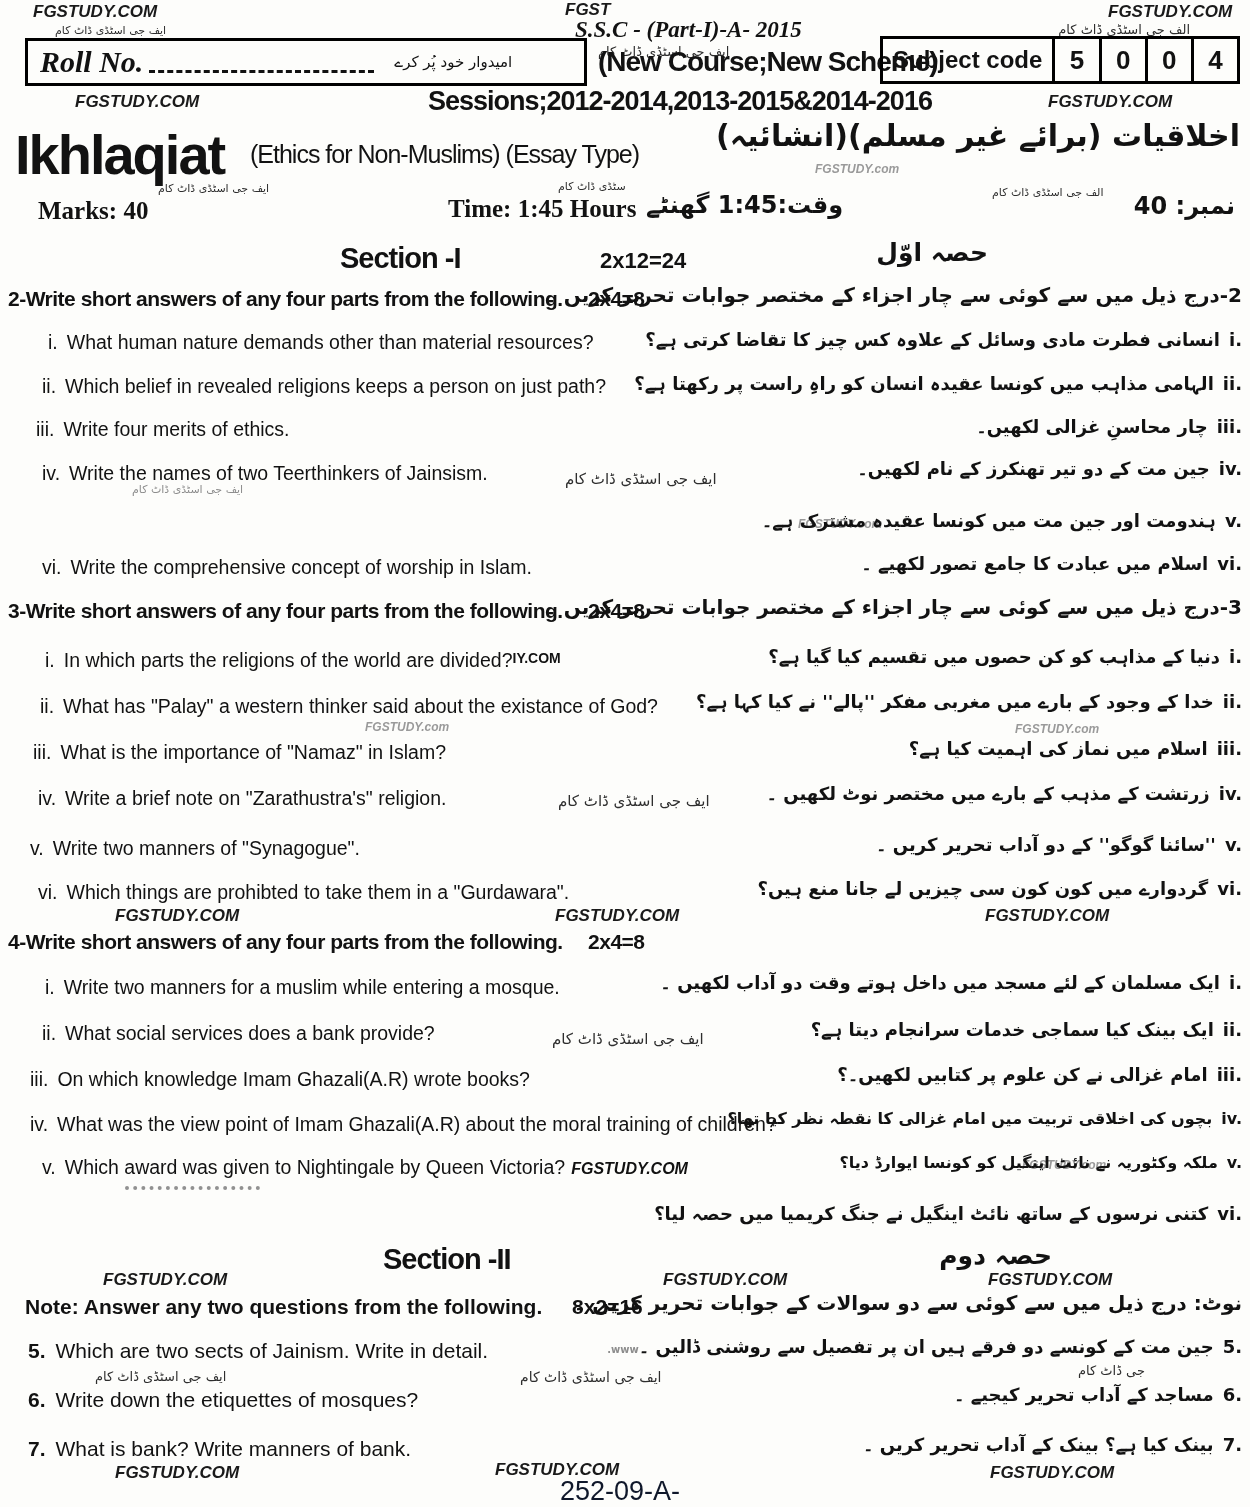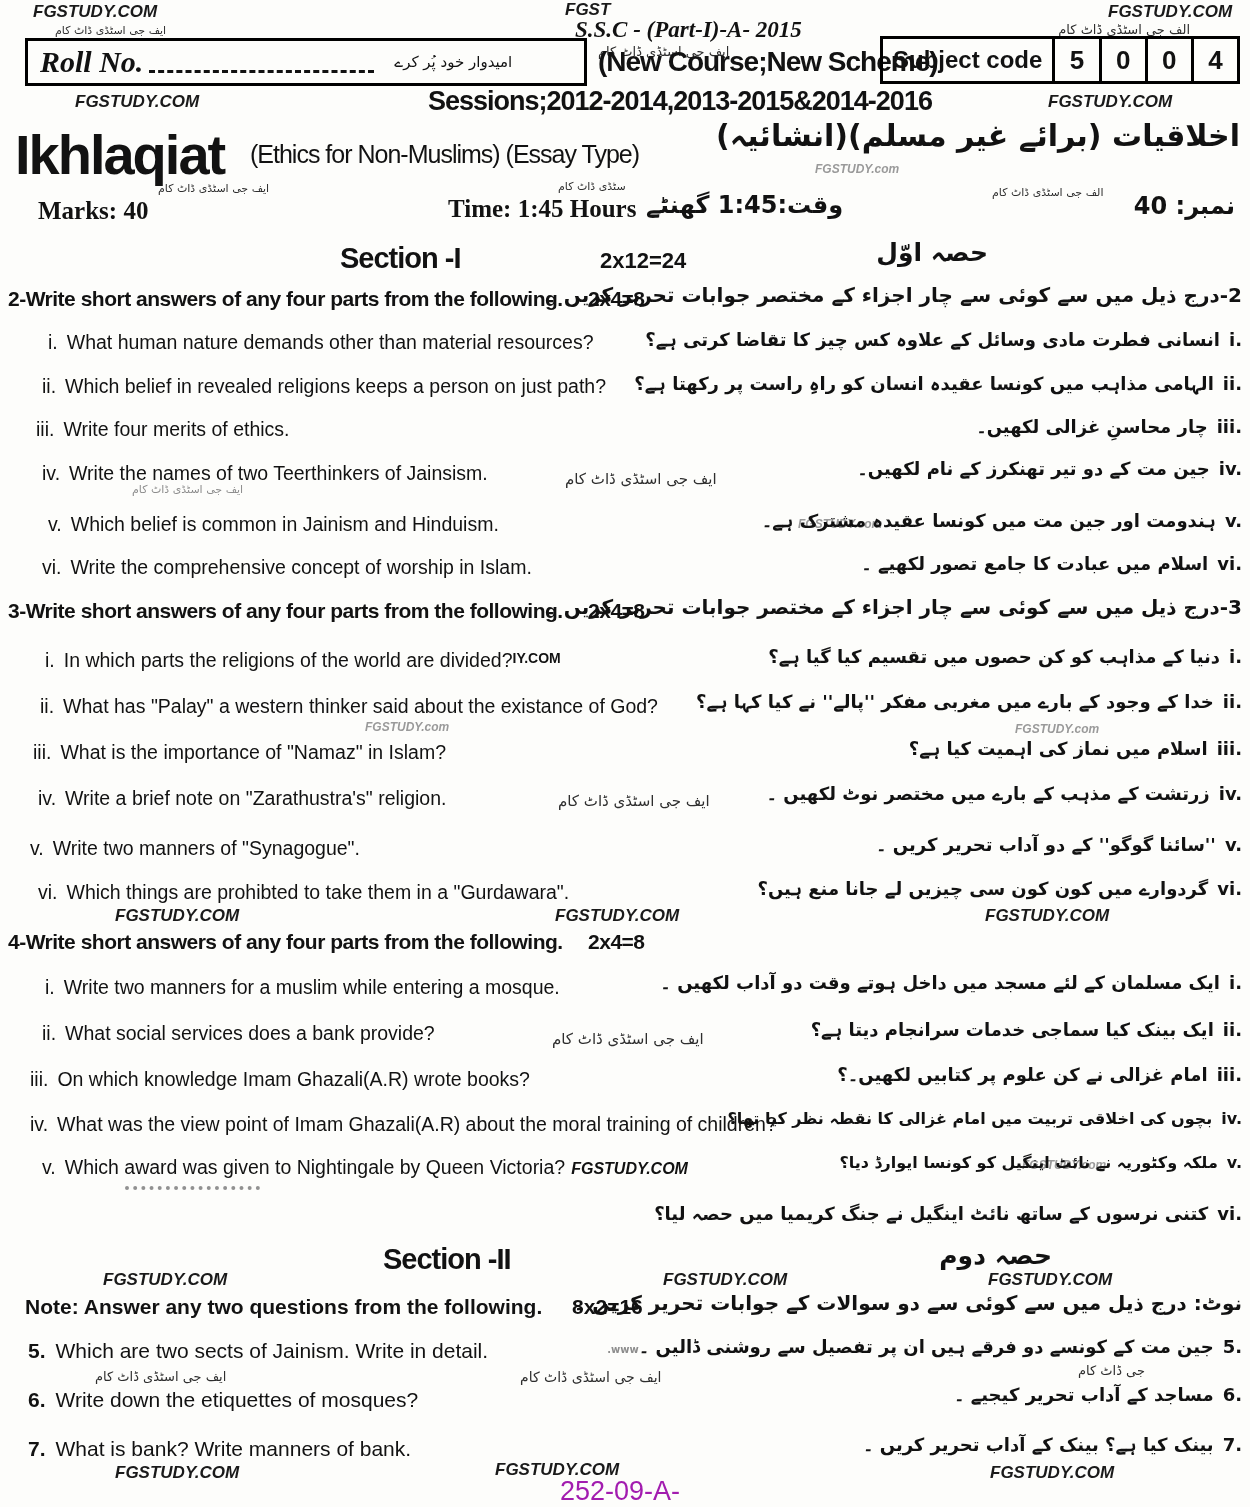--- a/index.html
+++ b/index.html
@@ -35,21 +35,21 @@
   .qhead{font-weight:bold;font-size:21px;letter-spacing:-0.5px;}
   .qhead .marks{margin-left:20px;}
   .qhead-ur{font-size:20px;font-weight:bold;}
   .item{font-size:19.5px;}
   .item .num{margin-right:9px;}
   .item-ur{font-size:18px;font-weight:bold;}
   .item-ur .num{direction:ltr;unicode-bidi:embed;margin-left:9px;font-weight:bold;}
   .inline-wm{font-weight:bold;font-style:italic;font-size:16px;margin-left:6px;}
   .ycom{font-weight:bold;font-size:14px;vertical-align:4px;}
   .smudge{width:135px;border-bottom:4px dotted #777;height:4px;opacity:.8;}
-  .footer-code{font-size:27px;color:#a21caf;}
+  .footer-code{font-size:27px;color:#0f172a;}
   .note{font-weight:bold;font-size:21px;}
   .bigq{font-size:21px;}
   .bigq .num{font-weight:bold;margin-right:10px;}
   .www{font-size:10px;color:#8d8d8d;font-weight:bold;}
 </style>
 </head>
 <body>
 
 <div class="page">
 
@@ -112,21 +112,20 @@
   <div class="abs ur item-ur" style="top:373px;right:8px"><span class="num">ii.</span><span>الہامی مذاہب میں کونسا عقیدہ انسان کو راہِ راست پر رکھتا ہے؟</span></div>
 
   <div class="abs item" style="top:418px;left:36px"><span class="num">iii.</span><span>Write four merits of ethics.</span></div>
   <div class="abs ur item-ur" style="top:416px;right:8px"><span class="num">iii.</span><span>چار محاسنِ غزالی لکھیں۔</span></div>
 
   <div class="abs item" style="top:462px;left:42px"><span class="num">iv.</span><span>Write the names of two Teerthinkers of Jainsism.</span></div>
   <div class="abs wm-ur" style="top:470px;left:565px;font-size:15px">ایف جی اسٹڈی ڈاٹ کام</div>
   <div class="abs wm-ur-gray" style="top:483px;left:132px">ایف جی اسٹڈی ڈاٹ کام</div>
   <div class="abs ur item-ur" style="top:458px;right:8px"><span class="num">iv.</span><span>جین مت کے دو تیر تھنکرز کے نام لکھیں۔</span></div>
 
-  <div class="abs item" style="top:513px;left:48px"><span class="num">v.</span><span>Which belief is common in Jainism and Hinduism.</span></div>
   <div class="abs wm-gray" style="top:517px;left:798px">FGSTUDY.com</div>
   <div class="abs ur item-ur" style="top:510px;right:8px"><span class="num">v.</span><span>ہندومت اور جین مت میں کونسا عقیدہ مشترک ہے۔</span></div>
 
   <div class="abs item" style="top:556px;left:42px"><span class="num">vi.</span><span>Write the comprehensive concept of worship in Islam.</span></div>
   <div class="abs ur item-ur" style="top:553px;right:8px"><span class="num">vi.</span><span>اسلام میں عبادت کا جامع تصور لکھیے ۔</span></div>
 
   <div class="abs qhead" style="top:599px;left:8px">
     <span>3-Write short answers  of any four parts from the following.</span>
     <span class="marks">2x4=8</span>
   </div>

